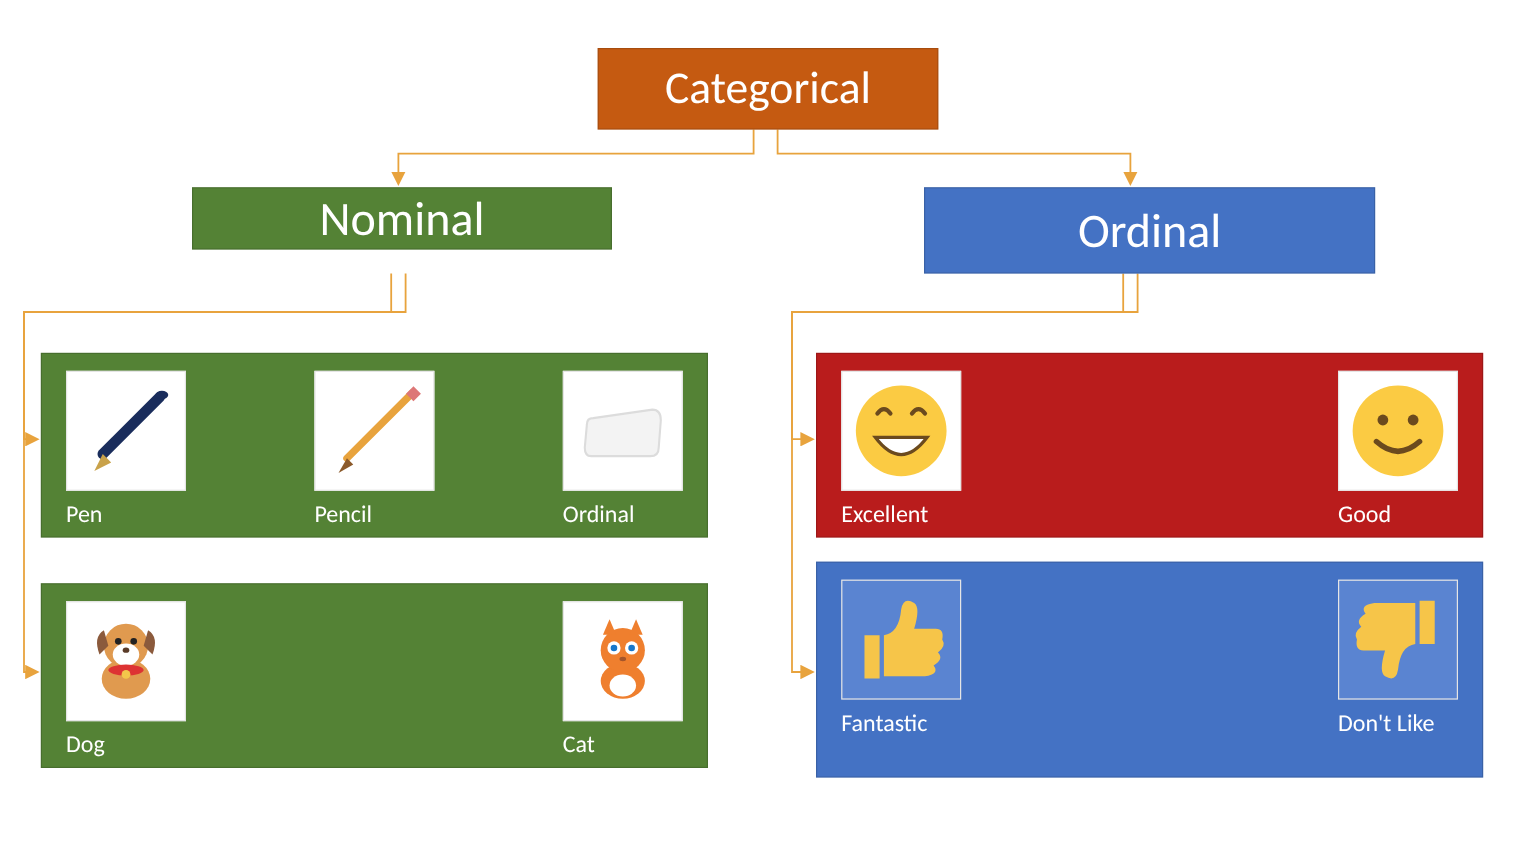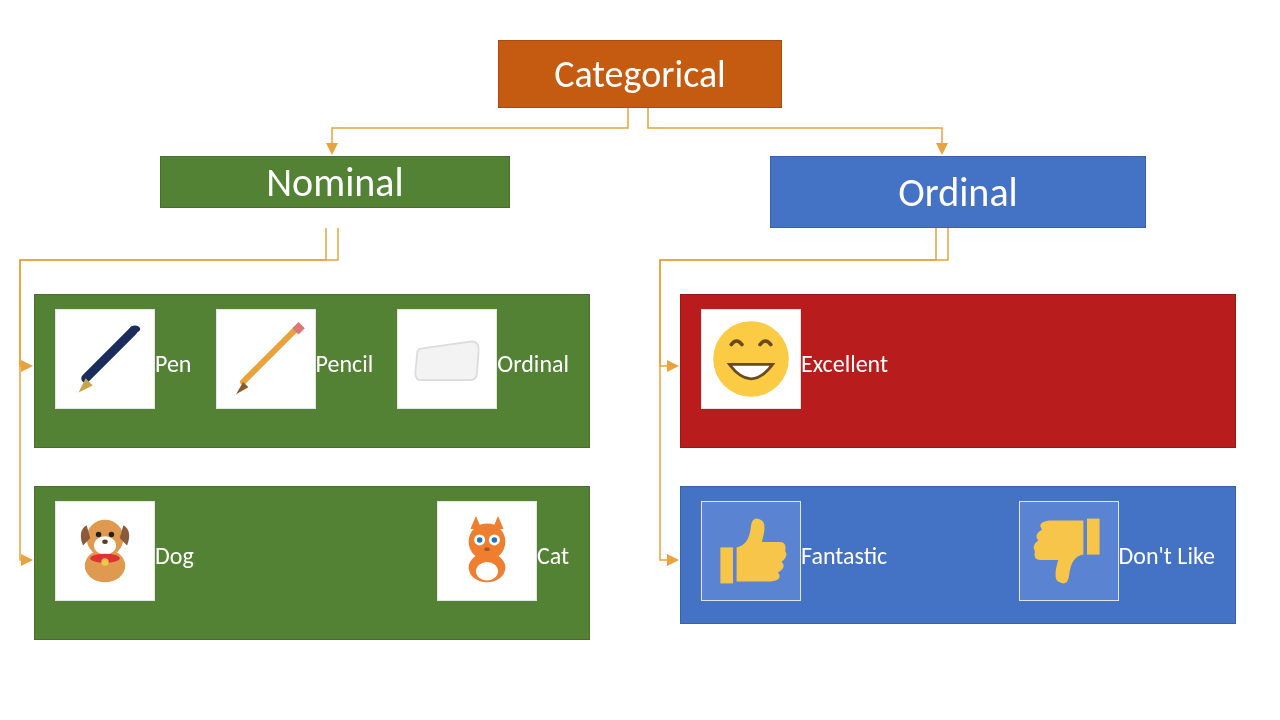--- a/index.html
+++ b/index.html
@@ -1,19 +1,19 @@
 <!DOCTYPE html>
 <html><head>
 <meta charset="utf-8">
 <style>
   *{margin:0;padding:0;box-sizing:border-box}
   body{width:1280px;height:720px;background:#fff;font-family:"Segoe UI",Calibri,Arial,sans-serif;position:relative;overflow:hidden}
   .box{position:absolute;display:flex;align-items:center;justify-content:center;color:#ffffff;border:1px solid rgba(0,0,0,.15)}
   .panel{position:absolute;display:flex;justify-content:space-between;align-items:flex-start;padding:14px 20px;border:1px solid rgba(0,0,0,.15)}
-  .item{display:flex;flex-direction:row;align-items:center;color:#fff;font-size:24px}
+  .item{display:flex;flex-direction:column;color:#fff;font-size:20px}
   .tile{width:100px;height:100px;background:#fff;display:flex;align-items:center;justify-content:center;margin-bottom:8px;border:1px solid #e5e5e5}
   svg.connector{position:absolute;left:0;top:0;pointer-events:none}
 </style>
 </head>
 <body>
 
 <svg class="connector" width="1280" height="720">
   <defs>
     <marker id="ah" markerWidth="8" markerHeight="8" refX="6" refY="4" orient="auto">
       <path d="M0,0 L8,4 L0,8 Z" fill="#E8A33D"></path>
@@ -112,23 +112,34 @@
     <div class="tile">
       <svg width="90" height="90" viewBox="0 0 100 100">
           <circle cx="50" cy="50" r="42" fill="#FBCB43"></circle>
           <path d="M28 34 Q34 26 40 34" stroke="#6b4a1e" stroke-width="4" fill="none" stroke-linecap="round"></path>
           <path d="M60 34 Q66 26 72 34" stroke="#6b4a1e" stroke-width="4" fill="none" stroke-linecap="round"></path>
           <path d="M26 56 Q50 88 74 56 Z" fill="#fff" stroke="#6b4a1e" stroke-width="3"></path>
         </svg>
     </div>
     <span>Excellent</span>
   </div>
+  <div class="item">
+    <div class="tile">
+      <svg width="90" height="90" viewBox="0 0 100 100">
+          <circle cx="50" cy="50" r="42" fill="#FBCB43"></circle>
+          <circle cx="36" cy="40" r="5" fill="#6b4a1e"></circle>
+          <circle cx="64" cy="40" r="5" fill="#6b4a1e"></circle>
+          <path d="M30 60 Q50 78 70 60" stroke="#6b4a1e" stroke-width="5" fill="none" stroke-linecap="round"></path>
+        </svg>
+    </div>
+    <span>Good</span>
+  </div>
 </div>
 
-<div class="panel" style="left:680px;top:486px;width:556px;height:138px;background:#4472C4">
+<div class="panel" style="left:680px;top:468px;width:556px;height:180px;background:#4472C4">
   <div class="item">
     <div class="tile" style="background:#5a84d1">
       <svg width="90" height="90" viewBox="0 0 100 100">
           <path d="M30 46 L30 86 L16 86 L16 46 Z" fill="#F6C549"></path>
           <path d="M34 46 Q48 44 50 22 Q52 10 62 16 Q68 20 62 40 L82 40 Q90 40 88 50 Q92 56 84 62 Q90 68 80 74 Q86 82 72 84 L34 84 Z" fill="#F6C549"></path>
         </svg>
     </div>
     <span>Fantastic</span>
   </div>
   <div class="item">

